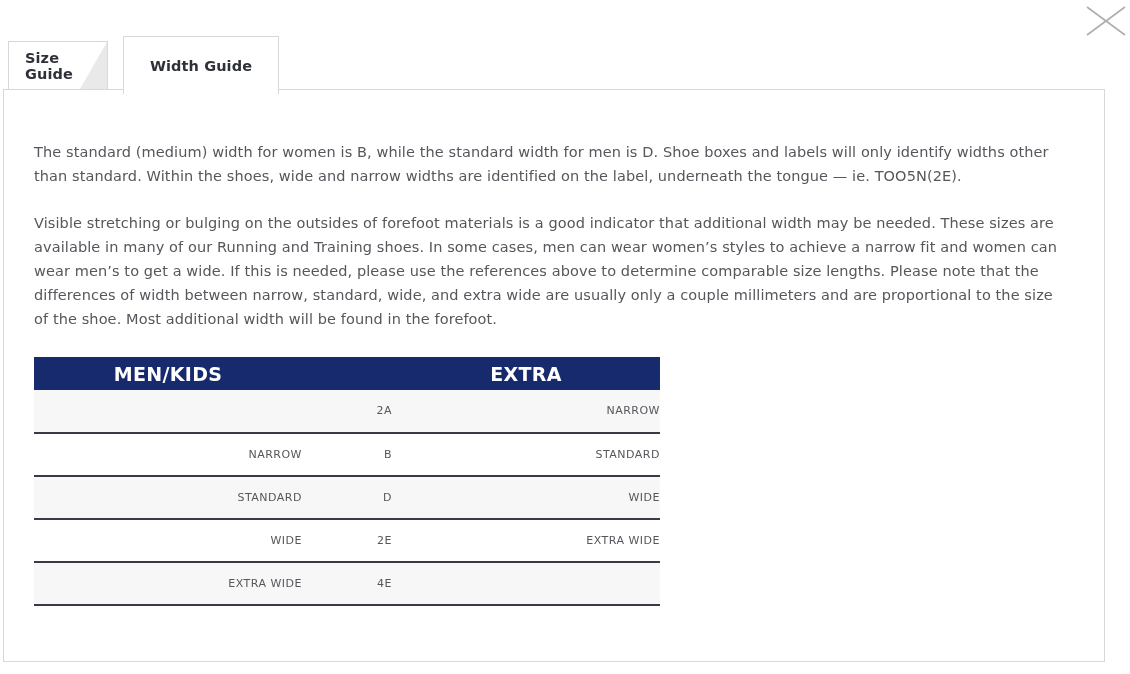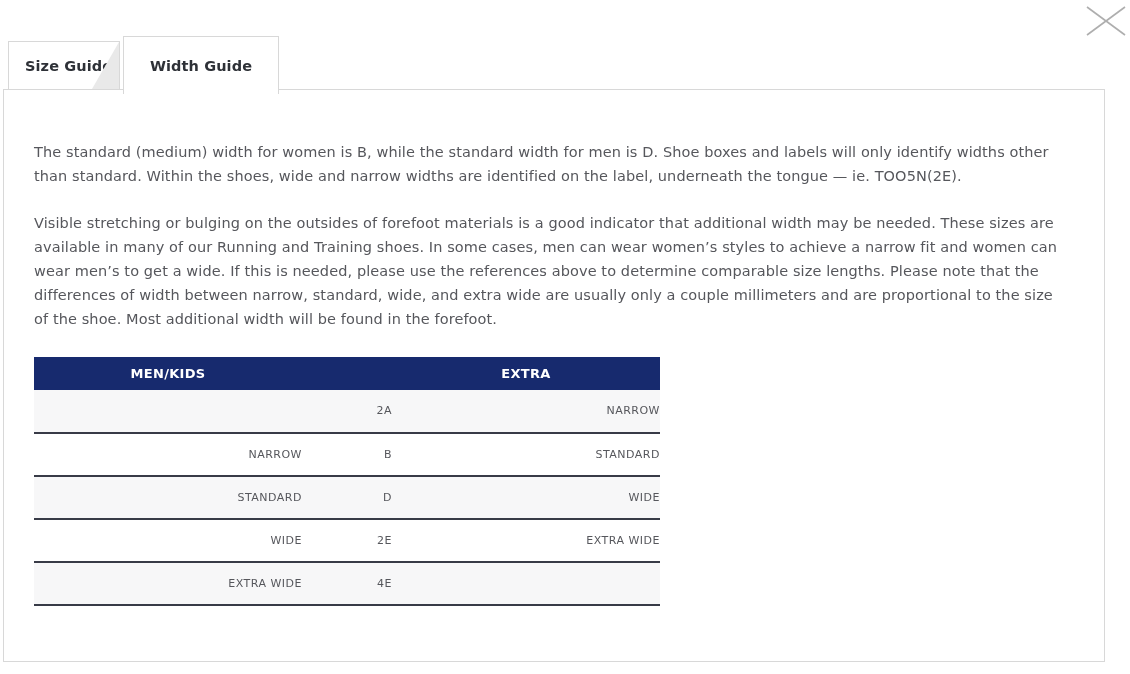--- a/index.html
+++ b/index.html
@@ -16,21 +16,21 @@
   }
 
   
   .tab {
     position:absolute; background:#ffffff; border:1px solid #d8d8d8;
     font-size:14.5px; font-weight:bold; color:#2e3137;
     display:flex; align-items:center; justify-content:center;
     cursor:pointer; letter-spacing:.1px;
   }
   .tab-inactive {
-    left:8px; top:41px; width:112px; height:49px; z-index:1;
+    left:8px; top:41px; width:100px; height:49px; z-index:1;
     justify-content:flex-start; padding-left:16px; overflow:hidden;
   }
   .tab-inactive .fold {
     position:absolute; right:0; bottom:0; width:0; height:0;
     border-bottom:47px solid #e9e9e9; border-left:27px solid transparent;
   }
   .tab-active {
     left:123px; top:36px; width:156px; height:58px; z-index:3;
     border-bottom:none;
   }
@@ -44,21 +44,21 @@
     position:absolute; left:30px; top:50px; width:1028px;
     color:#56575c; font-size:14.5px; line-height:24px; letter-spacing:.1px;
   }
   .para { margin-bottom:23px; }
 
   
   table.width-table {
     border-collapse:collapse; width:626px; margin-top:26px; table-layout:fixed;
   }
   table.width-table thead th {
-    background:#172a6e; color:#ffffff; font-size:13px; font-weight:bold;
+    background:#172a6e; color:#ffffff; font-size:19px; font-weight:bold;
     letter-spacing:.3px; height:33px; padding:0;
   }
   table.width-table tbody td {
     height:43px; font-size:11px; letter-spacing:.5px; color:#56575c;
     text-align:right; padding:0 0 0 2px; border-bottom:2px solid #383b47;
     vertical-align:middle;
   }
   table.width-table tbody tr:nth-child(odd) td { background:#f7f7f8; }
   table.width-table tbody tr:nth-child(even) td { background:#ffffff; }
 </style>

